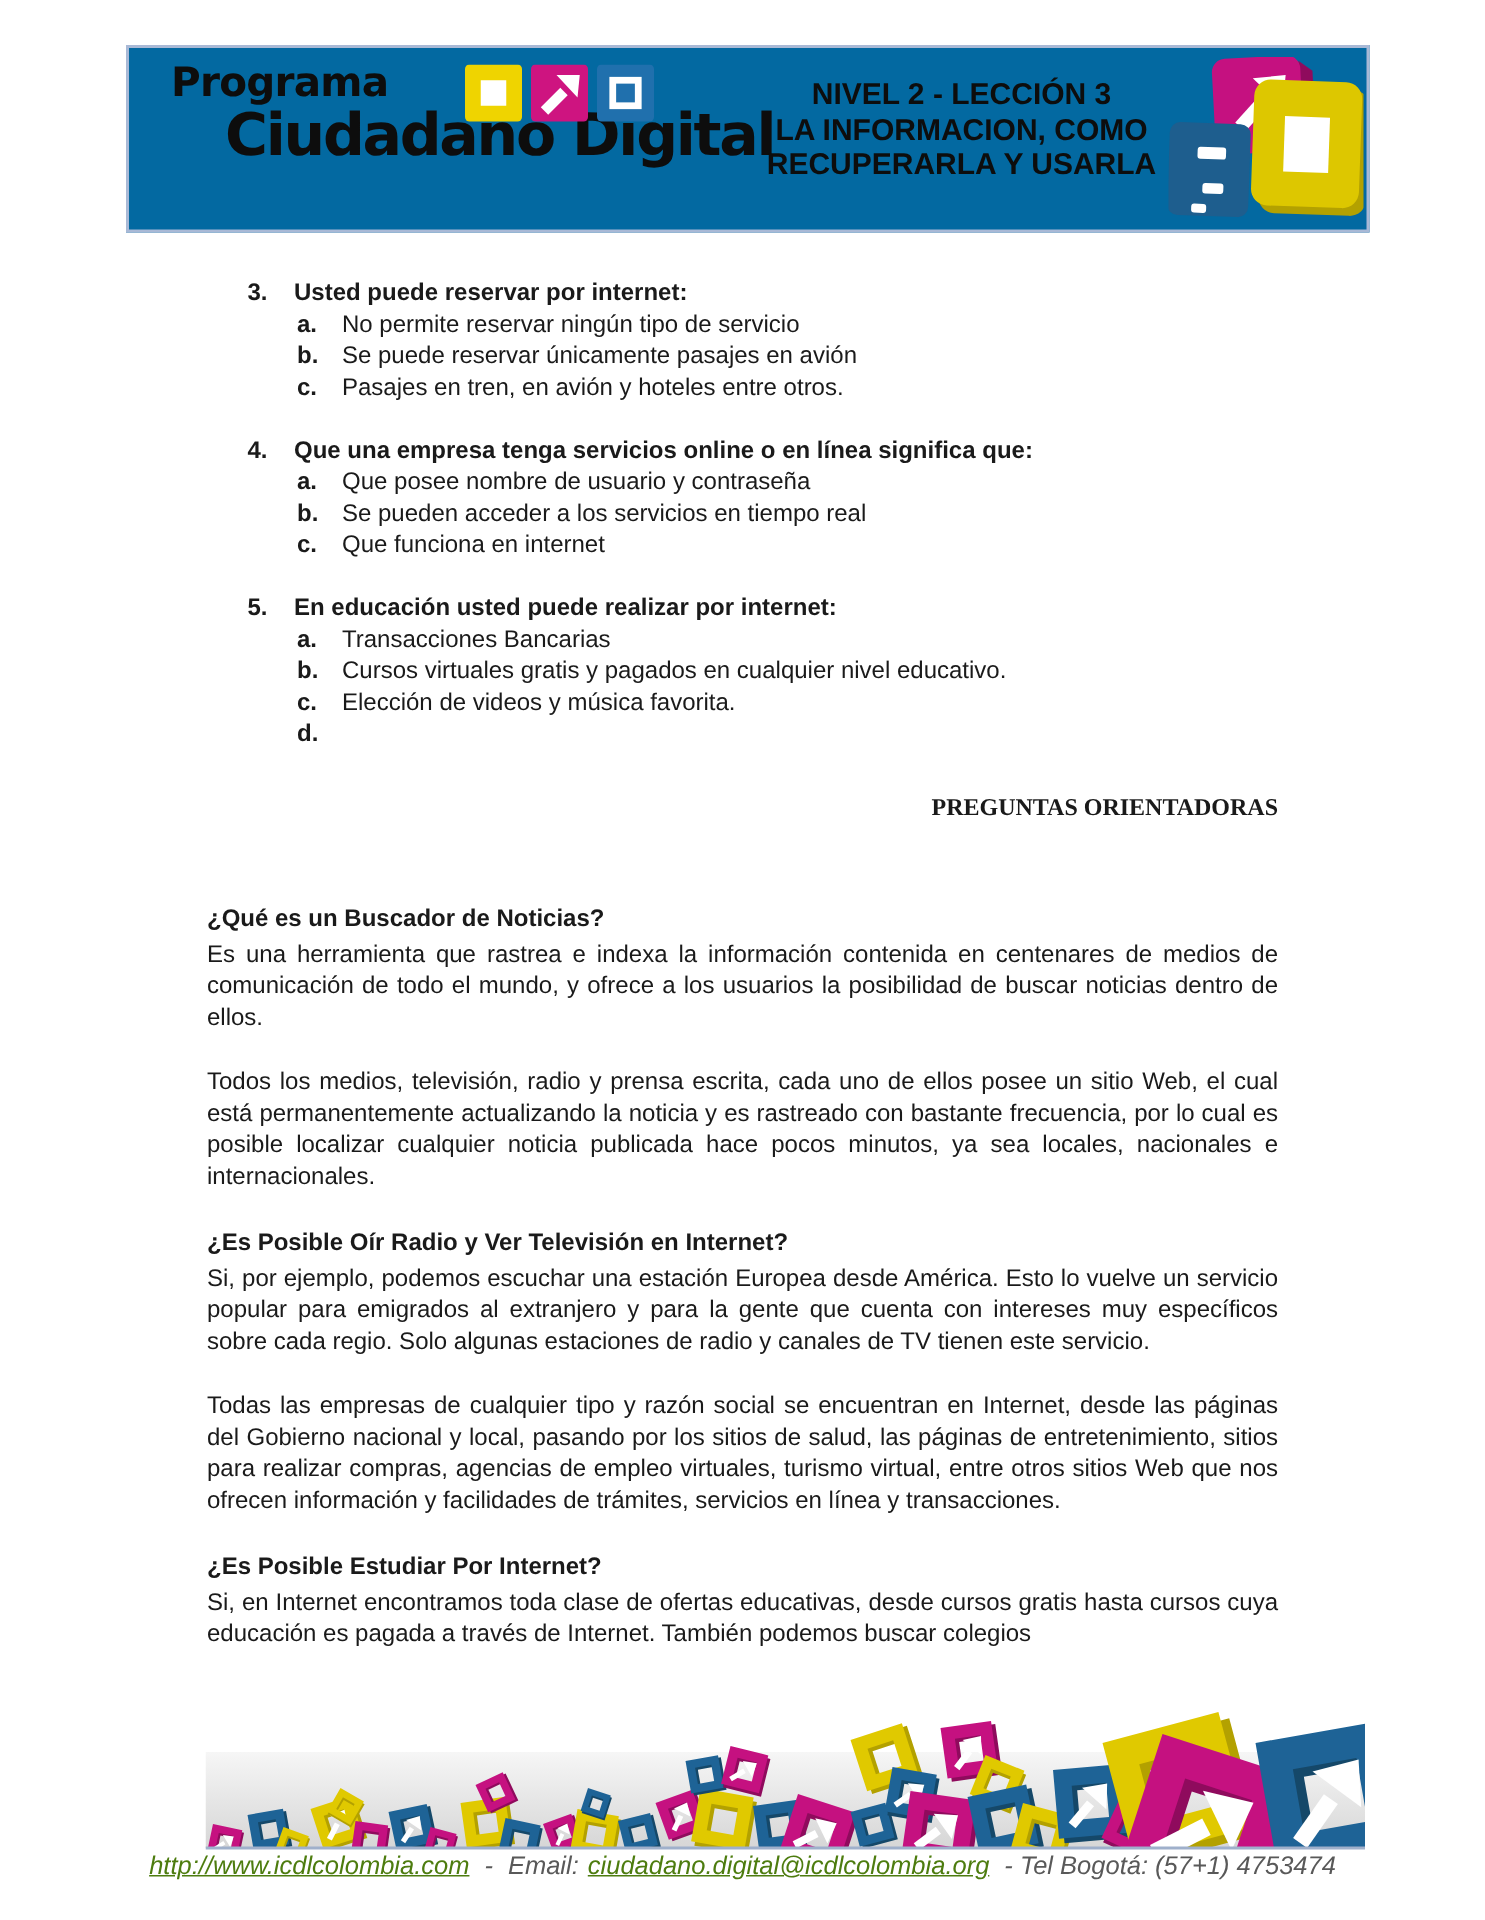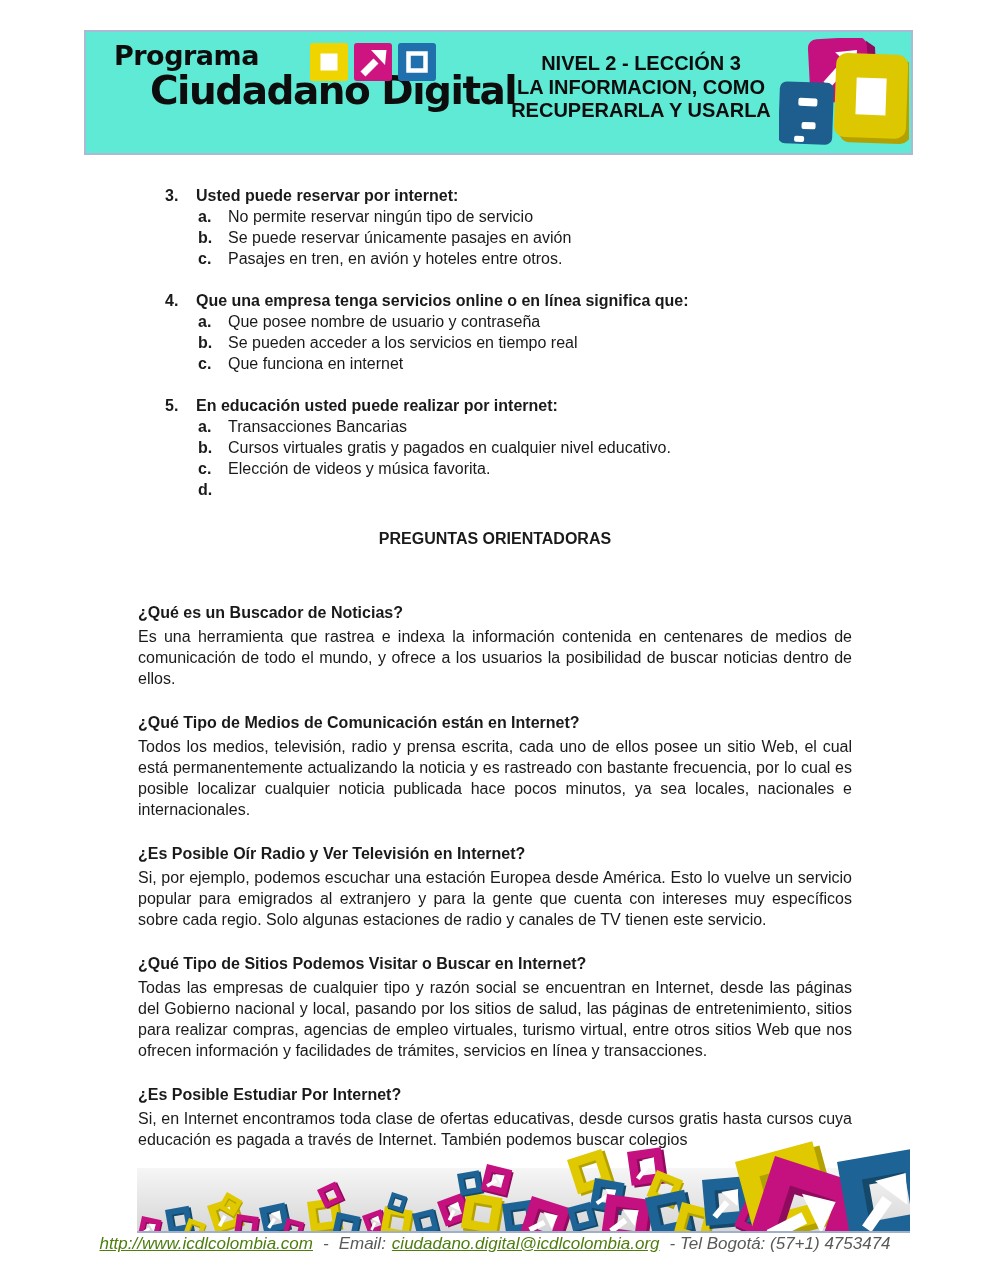--- a/index.html
+++ b/index.html
@@ -4,21 +4,21 @@
 <style>
   html,body{margin:0;padding:0;}
   body{
     width:990px;height:1280px;position:relative;background:#ffffff;
     font-family:"Liberation Sans",sans-serif;color:#1a1a1a;
     -webkit-font-smoothing:antialiased;
   }
   
   .header-box{
     position:absolute;left:84px;top:30px;width:825px;height:121px;
-    border:2px solid #a9b9d6;background:#5eead4;
+    border:2px solid #a9b9d6;background:#0369a1;
   }
   .logo-top{
     position:absolute;left:28px;top:8px;
     font-family:"DejaVu Sans",sans-serif;font-weight:bold;
     font-size:27px;letter-spacing:-0.5px;color:#0d0d0d;
   }
   .logo-main{
     position:absolute;left:24px;top:36px;
     font-family:"DejaVu Sans",sans-serif;font-weight:bold;
     font-size:39px;letter-spacing:-1.5px;color:#0d0d0d;margin-left:40px;
@@ -35,21 +35,21 @@
     position:absolute;left:138px;top:185px;width:714px;
     font-size:16px;line-height:21px;
   }
   .quiz{padding-left:27px;}
   .q-block{margin:0 0 21px 0;}
   .q-head{display:flex;font-weight:bold;}
   .q-num{width:31px;flex:none;}
   .q-opt{display:flex;padding-left:33px;}
   .q-letter{width:30px;flex:none;font-weight:bold;}
   .section-title{
-    text-align:center;font-weight:bold;margin:28px 0 52px 0;
+    text-align:right;font-weight:bold;margin:28px 0 52px 0;font-family:Liberation Serif, serif;
   }
   .faq-block{margin-top:22px;}
   .faq-block:first-of-type{margin-top:0;}
   .faq-q{font-weight:bold;margin:0 0 2px 0;line-height:23px;}
   .faq-a{margin:0;text-align:justify;}
   .faq-a b{font-weight:normal;}
   
   .footer-art{position:absolute;left:137px;top:1132px;}
   .footer-line{
     position:absolute;left:0;top:1234px;width:990px;text-align:center;
@@ -174,31 +174,29 @@
   </div>
 
   <div class="section-title">PREGUNTAS ORIENTADORAS</div>
 
   <div class="faq-block">
     <p class="faq-q">¿Qué es un Buscador de Noticias?</p>
     <p class="faq-a"><span>Es una herramienta que </span><b>rastrea e indexa la información</b><span> contenida en centenares de </span><b>medios de comunicación</b><span> de todo el mundo, y ofrece a los usuarios la posibilidad de buscar noticias dentro de ellos.</span></p>
   </div>
 
   <div class="faq-block">
-    <p class="faq-q">¿Qué Tipo de Medios de Comunicación están en Internet?</p>
     <p class="faq-a"><span>Todos los medios, televisión, radio y prensa escrita, cada uno de ellos posee un sitio Web, el cual está permanentemente actualizando la noticia y es rastreado con bastante frecuencia, por lo cual es posible localizar cualquier noticia publicada hace pocos minutos, ya sea locales, nacionales e internacionales.</span></p>
   </div>
 
   <div class="faq-block">
     <p class="faq-q">¿Es Posible Oír Radio y Ver Televisión en Internet?</p>
     <p class="faq-a"><span>Si, por ejemplo, podemos escuchar una estación Europea desde América. Esto lo vuelve un servicio popular para emigrados al extranjero y para la gente que cuenta con intereses muy específicos sobre cada regio. Solo algunas estaciones de radio y canales de TV tienen este servicio.</span></p>
   </div>
 
   <div class="faq-block">
-    <p class="faq-q">¿Qué Tipo de Sitios Podemos Visitar o Buscar en Internet?</p>
     <p class="faq-a"><span>Todas las empresas de cualquier tipo y razón social se encuentran en Internet, desde las páginas del Gobierno nacional y local, pasando por los sitios de salud, las páginas de entretenimiento, sitios para realizar compras, agencias de empleo virtuales, turismo virtual, entre otros sitios Web que nos ofrecen información y facilidades de trámites, servicios en línea y transacciones.</span></p>
   </div>
 
   <div class="faq-block">
     <p class="faq-q">¿Es Posible Estudiar Por Internet?</p>
     <p class="faq-a"><span>Si, en Internet encontramos toda clase de </span><b>ofertas educativas,</b><span> desde cursos gratis hasta cursos cuya educación es pagada a través de Internet. También podemos buscar colegios</span></p>
   </div>
 </div>
 
 <svg class="footer-art" width="773" height="102" viewBox="0 0 773 102">

